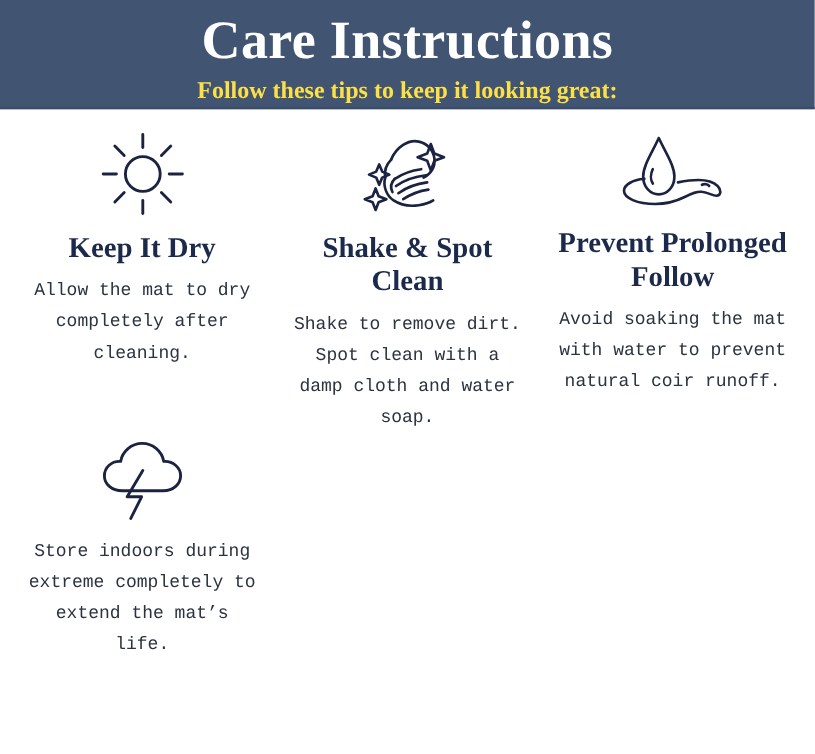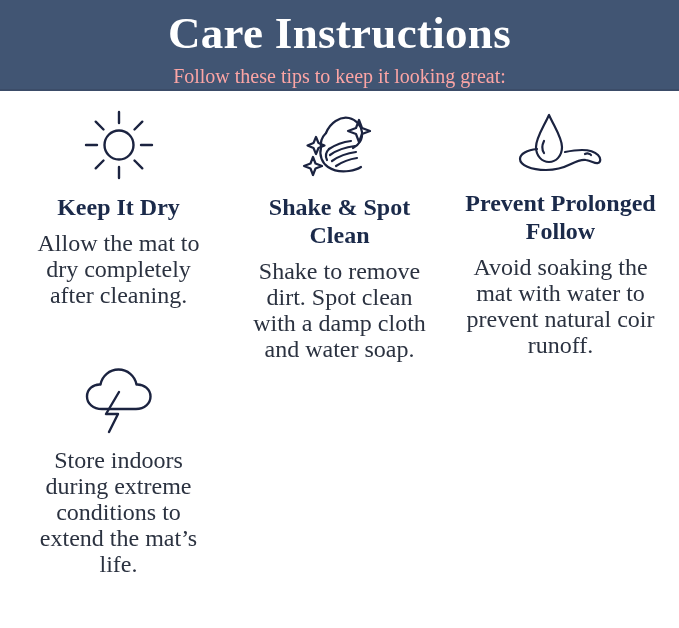--- a/index.html
+++ b/index.html
@@ -40,24 +40,24 @@
     font-weight: bold;
     font-size: 45px;
     line-height: 52px;
     color: #ffffff;
     letter-spacing: 0.3px;
     margin: 0;
     text-align: center;
   }
   .header-subtitle {
     font-family: "Liberation Serif", "DejaVu Serif", serif;
-    font-weight: normal;
+    font-weight: bold;
     font-size: 20px;
     line-height: 26px;
-    color: #fca5a5;
+    color: #fde047;
     margin: 4px 0 0 0;
     text-align: center;
   }
 
   
   .tips-grid {
     flex: 1 1 auto;
     display: grid;
     grid-template-columns: 1fr 1fr 1fr;
     grid-template-rows: 1fr 1fr;
@@ -84,22 +84,22 @@
   .tip-title {
     font-family: "Liberation Serif", "DejaVu Serif", serif;
     font-weight: bold;
     font-size: 24px;
     line-height: 28px;
     color: #1b2a4a;
     margin: 8px 0 0 0;
     max-width: 280px;
   }
   .tip-body {
-    font-family: Liberation Serif, serif;
-    font-size: 24px;
+    font-family: Liberation Mono, monospace;
+    font-size: 15px;
     line-height: 26px;
     color: #2b3240;
     margin: 9px 0 0 0;
     max-width: 252px;
   }
 
   
   .tip.row2 .tip-icon { height: 76px; }
 </style>
 </head>
@@ -187,17 +187,17 @@
       <div class="tip-icon">
         <svg width="82" height="72" viewBox="0 0 82 72" fill="none" stroke="#1b2340" stroke-width="2.4" stroke-linecap="round" stroke-linejoin="round">
 
           <path d="M24 45 C15 45 9 39.5 9 32.5 C9 25.5 15 20 22.5 20.5
                    C24 12 31.5 5.5 40.5 5.5 C49.5 5.5 57 12 58.5 20.5
                    C66 20 72.5 25.5 72.5 32.5 C72.5 39.5 66.5 45 58 45 Z"></path>
 
           <path d="M41 28 L28 50 L40 50 L31 68"></path>
         </svg>
       </div>
-      <p class="tip-body">Store indoors during extreme conditions to extend the mat’s life.</p>
+      <p class="tip-body">Store indoors during extreme completely to extend the mat’s life.</p>
     </div>
 
   </div>
 </div>
 
 </body></html>

